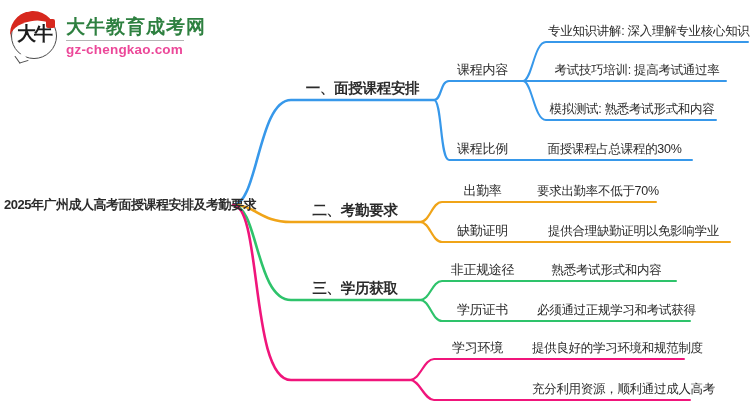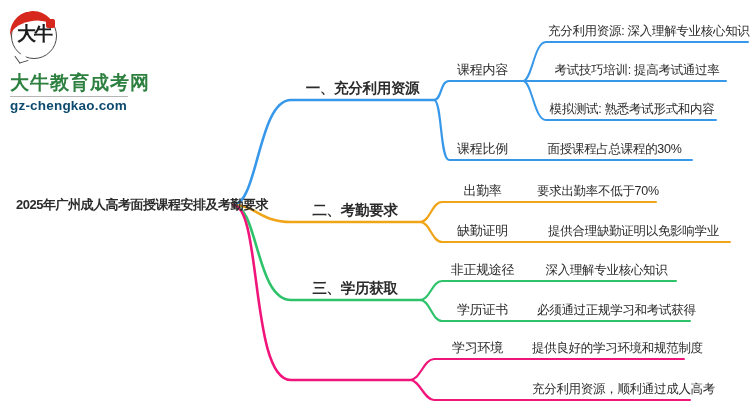--- a/index.html
+++ b/index.html
@@ -10,21 +10,21 @@
   #edges{position:absolute;left:0;top:0;width:750px;height:410px;}
   .mm-label{
     position:absolute;white-space:nowrap;text-align:center;
     color:#2b2b2b;line-height:20px;letter-spacing:-0.3px;
   }
   .lvl-root{font-size:13px;font-weight:700;letter-spacing:-0.5px;}
   .lvl-1{font-size:14.5px;font-weight:600;}
   .lvl-2{font-size:13px;font-weight:500;}
   .lvl-3{font-size:12.5px;font-weight:500;}
   
-  .logo{position:absolute;left:10px;top:12px;display:flex;align-items:flex-start;gap:8px;flex-direction:column;}
+  .logo{position:absolute;left:10px;top:12px;display:flex;align-items:flex-start;gap:8px;}
   .logo-icon{position:relative;width:48px;height:48px;}
   .logo-circle{
     position:absolute;left:1px;top:1px;width:44px;height:44px;background:#fff;
     border:1.6px solid #4a4a4a;border-radius:50%;
   }
   .logo-arc{
     position:absolute;left:0px;top:-1px;width:46px;height:46px;border-radius:50%;
     border-top:10px solid transparent;transform:rotate(-10deg);
     box-sizing:border-box;
   }
@@ -90,42 +90,42 @@
     <div class="logo-icon">
       <div class="logo-circle"></div>
       <div class="logo-arc" style="border-top-color: rgb(215, 40, 30);"></div>
       <span class="logo-cn">大牛</span>
       <div class="logo-seal" style="background: rgb(215, 40, 30);"></div>
       <div class="logo-tail"></div>
     </div>
     <div class="logo-textcol">
       <div class="site-name" style="color: rgb(46, 128, 64);">大牛教育成考网</div>
       <div class="logo-divider"></div>
-      <div class="site-url" style="color: #0c4a6e;">gz-chengkao.com</div>
+      <div class="site-url" style="color: #ec4899;">gz-chengkao.com</div>
     </div>
   </div>
 
-  <div class="mm-label lvl-root" style="left:4px;top:195px;width:230px;margin-left:12px;">2025年广州成人高考面授课程安排及考勤要求</div>
+  <div class="mm-label lvl-root" style="left:4px;top:195px;width:230px;">2025年广州成人高考面授课程安排及考勤要求</div>
 
-  <div class="mm-label lvl-1" style="left:290px;top:78px;width:145px;">一、充分利用资源</div>
+  <div class="mm-label lvl-1" style="left:290px;top:78px;width:145px;">一、面授课程安排</div>
   <div class="mm-label lvl-1" style="left:290px;top:200px;width:130px;">二、考勤要求</div>
   <div class="mm-label lvl-1" style="left:290px;top:278px;width:130px;">三、学历获取</div>
 
   <div class="mm-label lvl-2" style="left:442px;top:139px;width:81px;">课程比例</div>
   <div class="mm-label lvl-2" style="left:442px;top:60px;width:81px;">课程内容</div>
   <div class="mm-label lvl-2" style="left:442px;top:181px;width:81px;">出勤率</div>
   <div class="mm-label lvl-2" style="left:442px;top:221px;width:81px;">缺勤证明</div>
   <div class="mm-label lvl-2" style="left:435px;top:260px;width:95px;">非正规途径</div>
   <div class="mm-label lvl-2" style="left:442px;top:300px;width:81px;">学历证书</div>
   <div class="mm-label lvl-2" style="left:435px;top:338px;width:85px;">学习环境</div>
 
-  <div class="mm-label lvl-3" style="left:548px;top:21px;width:200px;">充分利用资源: 深入理解专业核心知识</div>
+  <div class="mm-label lvl-3" style="left:548px;top:21px;width:200px;">专业知识讲解: 深入理解专业核心知识</div>
   <div class="mm-label lvl-3" style="left:548px;top:60px;width:178px;">考试技巧培训: 提高考试通过率</div>
   <div class="mm-label lvl-3" style="left:548px;top:99px;width:168px;">模拟测试: 熟悉考试形式和内容</div>
   <div class="mm-label lvl-3" style="left:537px;top:139px;width:155px;">面授课程占总课程的30%</div>
   <div class="mm-label lvl-3" style="left:537px;top:181px;width:119px;">要求出勤率不低于70%</div>
   <div class="mm-label lvl-3" style="left:537px;top:221px;width:193px;">提供合理缺勤证明以免影响学业</div>
-  <div class="mm-label lvl-3" style="left:537px;top:260px;width:139px;">深入理解专业核心知识</div>
+  <div class="mm-label lvl-3" style="left:537px;top:260px;width:139px;">熟悉考试形式和内容</div>
   <div class="mm-label lvl-3" style="left:532px;top:338px;width:152px;">提供良好的学习环境和规范制度</div>
   <div class="mm-label lvl-3" style="left:537px;top:300px;width:153px;">必须通过正规学习和考试获得</div>
   <div class="mm-label lvl-3" style="left:532px;top:379px;width:158px;">充分利用资源，顺利通过成人高考</div>
 
 </div>
 
 </body></html>

